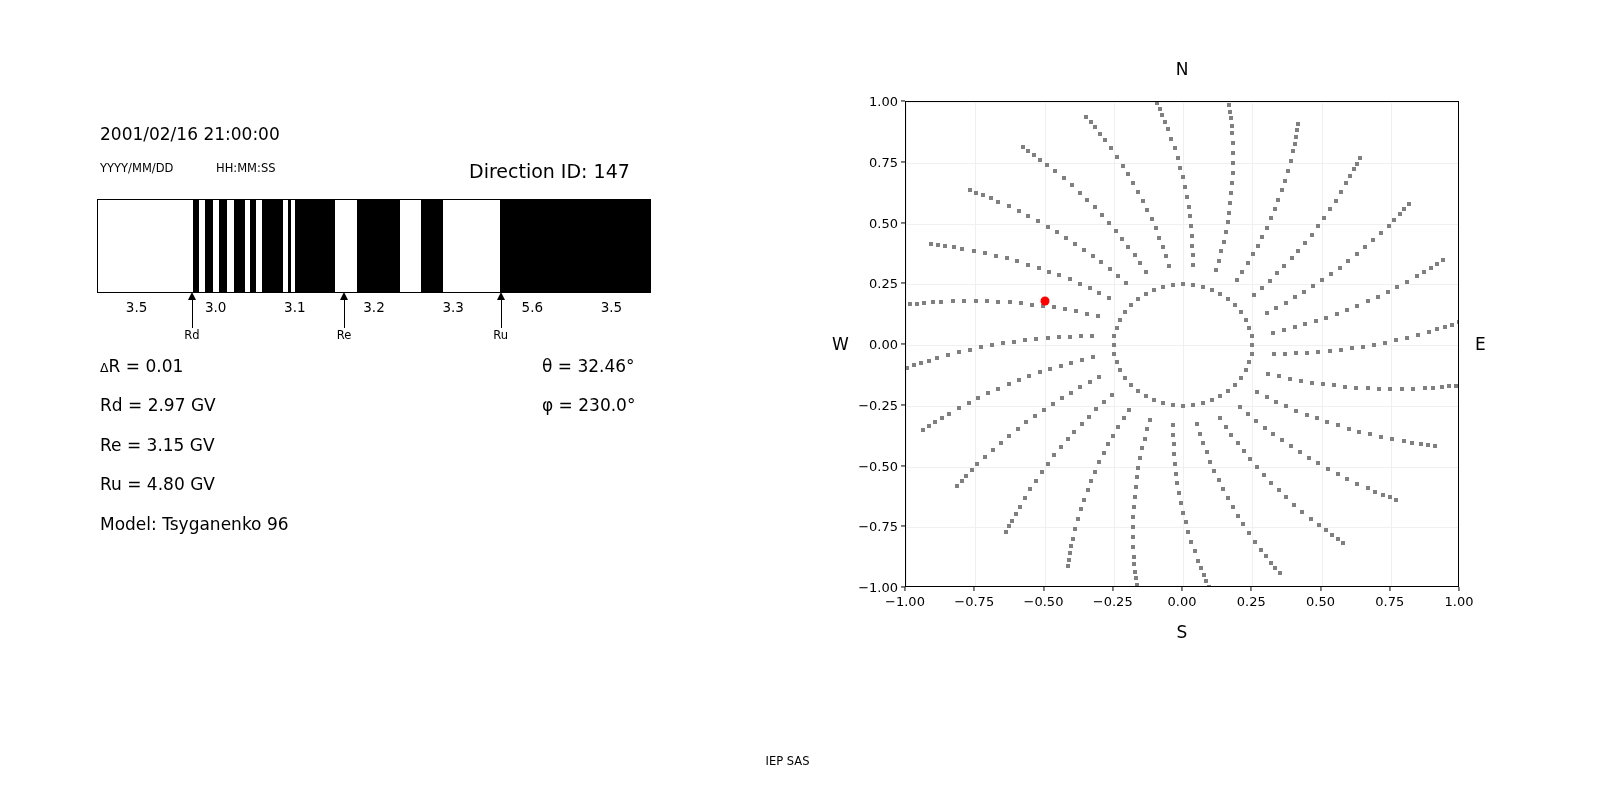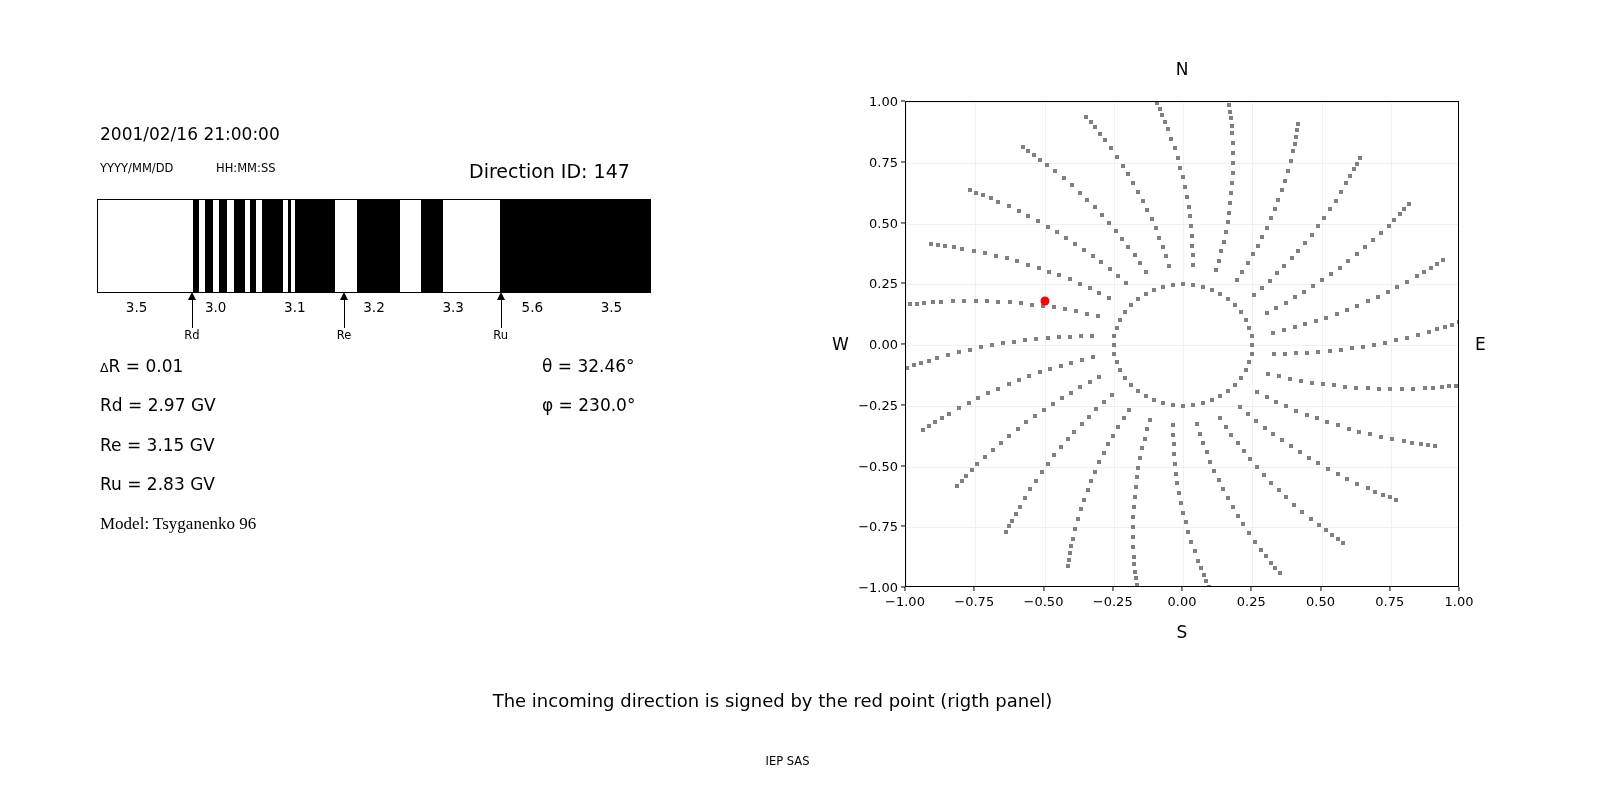--- a/index.html
+++ b/index.html
@@ -102,21 +102,21 @@
     white-space: nowrap;
   }
   .param .delta-sym {
     font-size: 12.5px;
     vertical-align: baseline;
   }
   #p-dR    { left: 100px; top: 356px; }
   #p-rd    { left: 100px; top: 395px; }
   #p-re    { left: 100px; top: 435px; }
   #p-ru    { left: 100px; top: 474px; }
-  #p-model { left: 100px; top: 514px; font-family: Liberation Serif, serif; }
+  #p-model { left: 100px; top: 514px; }
   #p-theta { left: 542px; top: 356px; }
   #p-phi   { left: 542px; top: 395px; }
 
   
   #polar-panel {
     position: absolute;
     left: 905px; top: 101px;
     width: 554px; height: 486px;
   }
   #polar-frame {
@@ -268,21 +268,21 @@
           <div class="head"></div>
           <div class="shaft"></div>
           <div class="mlabel">Ru</div>
         </div>
       </div>
   </div>
 
   <div class="param" id="p-dR"><span class="delta-sym">Δ</span><span>R = 0.01</span></div>
   <div class="param" id="p-rd">Rd = 2.97 GV</div>
   <div class="param" id="p-re">Re = 3.15 GV</div>
-  <div class="param" id="p-ru">Ru = 2.83 GV</div>
+  <div class="param" id="p-ru">Ru = 4.80 GV</div>
   <div class="param" id="p-model">Model: Tsyganenko 96</div>
   <div class="param" id="p-theta">θ = 32.46°</div>
   <div class="param" id="p-phi">φ = 230.0°</div>
 </div>
 
 <div id="polar-panel">
   <div id="polar-frame">
     <div id="polar-inner">
       <div id="polar-grid">
           <div class="gridline-v" style="left: 0px;"></div>
@@ -848,15 +848,14 @@
       <div class="xtick-mark" style="left: 554px;"></div>
     </div>
 
   <div class="compass" id="compass-n">N</div>
   <div class="compass" id="compass-s">S</div>
   <div class="compass" id="compass-w">W</div>
   <div class="compass" id="compass-e">E</div>
 </div>
 
 <div id="caption">
-  <div class="caption-line">The incoming direction is signed by the red point (rigth panel)</div>
 </div>
 <div id="footer">IEP SAS</div>
 
 </body></html>

